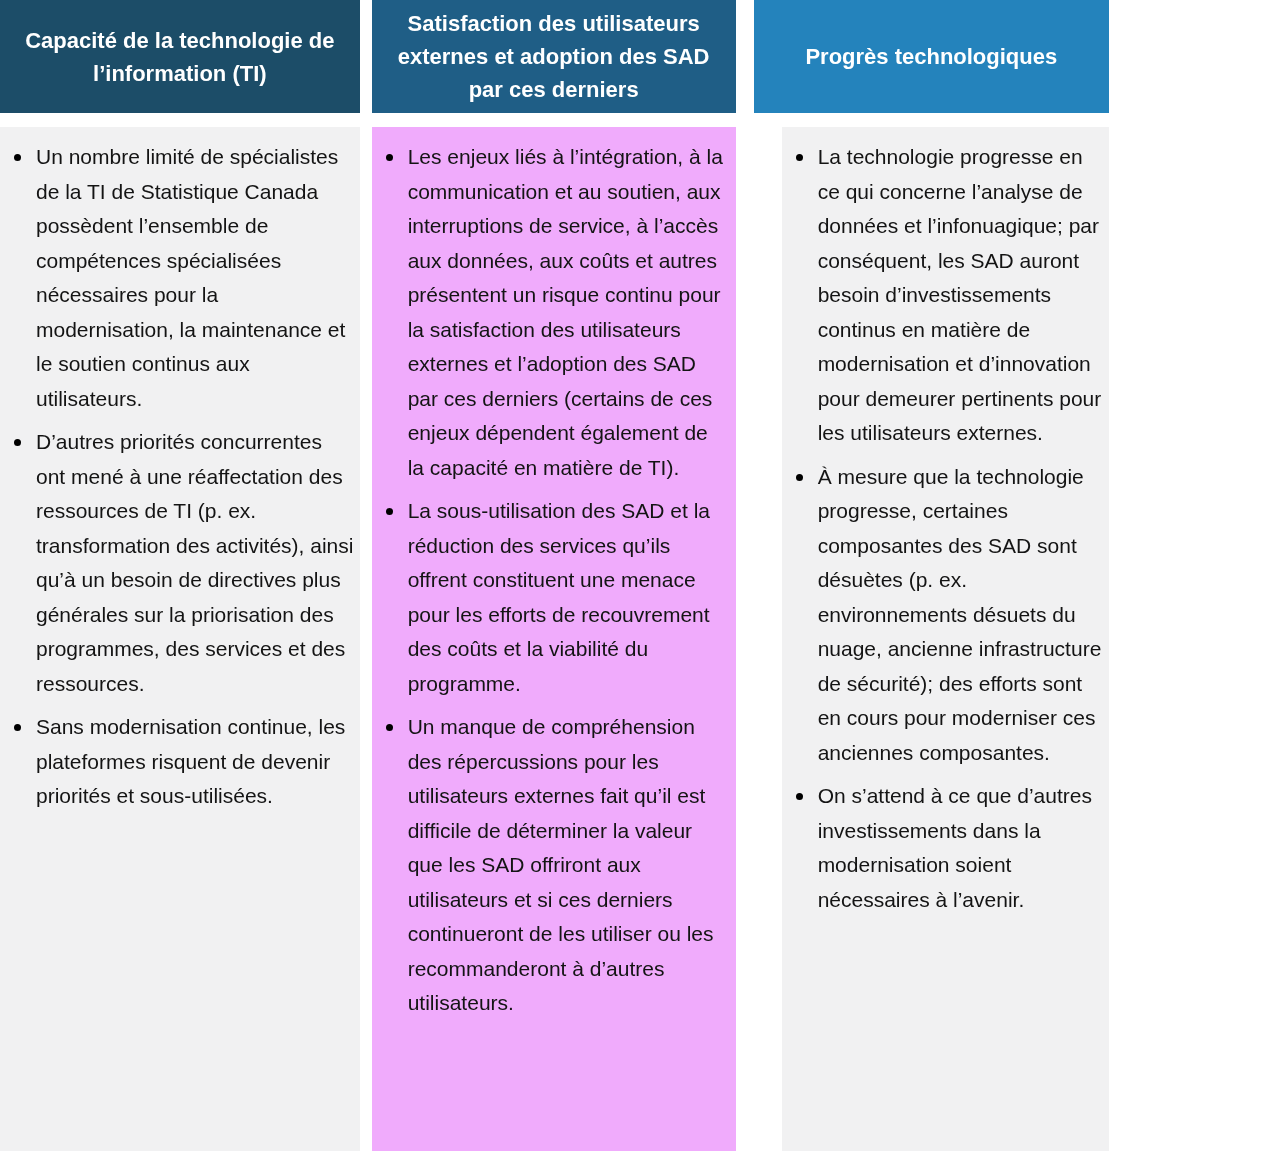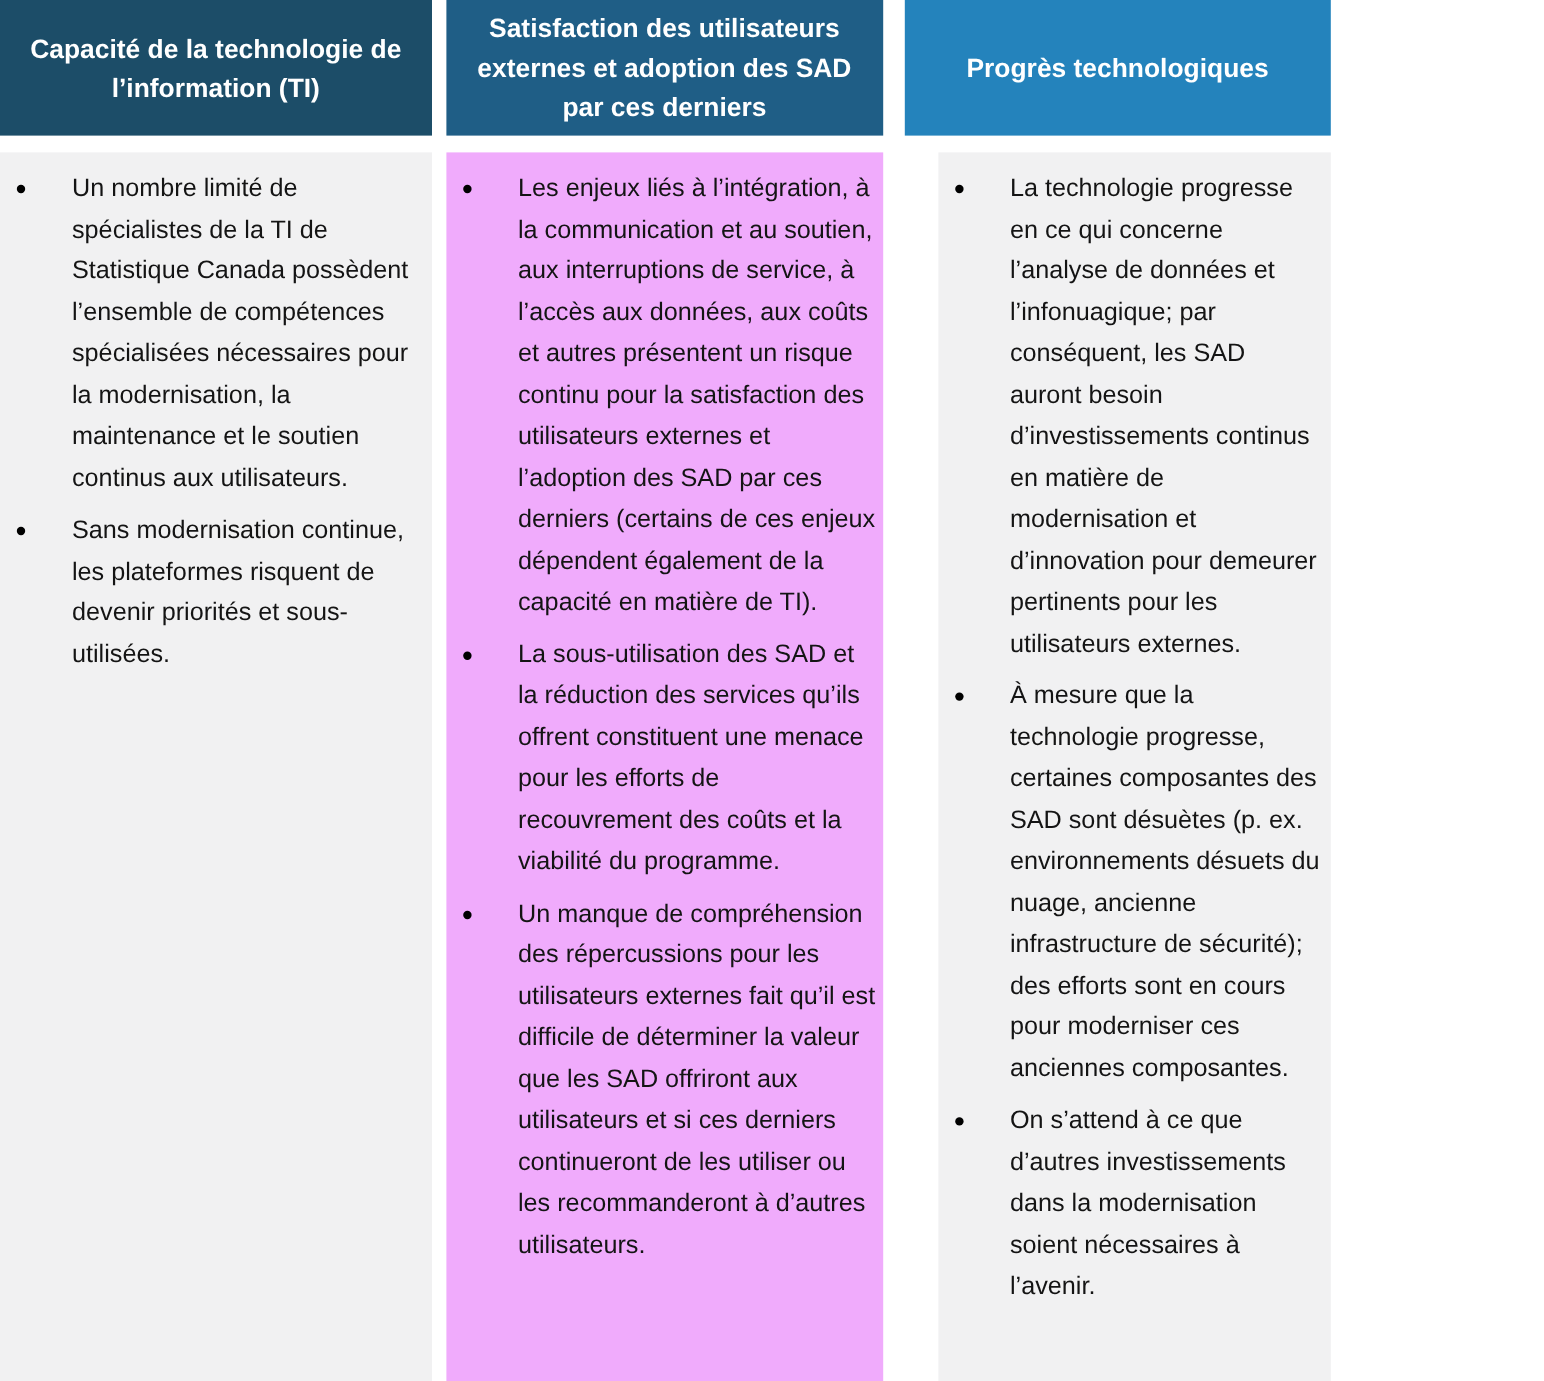--- a/index.html
+++ b/index.html
@@ -49,21 +49,21 @@
     padding: 13px 6px 10px 0;
     overflow: hidden;
   }
   ul.bullets {
     margin: 0;
     padding: 0;
     list-style: none;
   }
   ul.bullets li {
     position: relative;
-    padding-left: 60px;
+    padding-left: 36px;
     margin-bottom: 9px;
     font-size: 21px;
     line-height: 34.5px;
     color: #141414;
   }
   ul.bullets li::before {
     content: "";
     position: absolute;
     left: 14px;
     top: 14px;
@@ -77,20 +77,21 @@
 <body>
 
 <div class="canvas">
   <div class="grid">
 
     <div class="col col-1">
       <div class="col-header" style="background-color: rgb(28, 77, 104);">Capacité de la technologie de l’information (TI)</div>
       <div class="col-body" style="background-color: rgb(241, 241, 242);">
         <ul class="bullets">
           <li>Un nombre limité de spécialistes de la TI de Statistique Canada possèdent l’ensemble de compétences spécialisées nécessaires pour la modernisation, la maintenance et le soutien continus aux utilisateurs.</li>
+          <li>D’autres priorités concurrentes ont mené à une réaffectation des ressources de TI (p. ex. transformation des activités), ainsi qu’à un besoin de directives plus générales sur la priorisation des programmes, des services et des ressources.</li>
           <li>Sans modernisation continue, les plateformes risquent de devenir priorités et sous-utilisées.</li>
         </ul>
       </div>
     </div>
 
     <div class="col col-2">
       <div class="col-header" style="background-color: rgb(31, 94, 134);">Satisfaction des utilisateurs externes et adoption des SAD par ces derniers</div>
       <div class="col-body" style="background-color: #f0abfc;">
         <ul class="bullets">
           <li>Les enjeux liés à l’intégration, à la communication et au soutien, aux interruptions de service, à l’accès aux données, aux coûts et autres présentent un risque continu pour la satisfaction des utilisateurs externes et l’adoption des SAD par ces derniers (certains de ces enjeux dépendent également de la capacité en matière de TI).</li>

